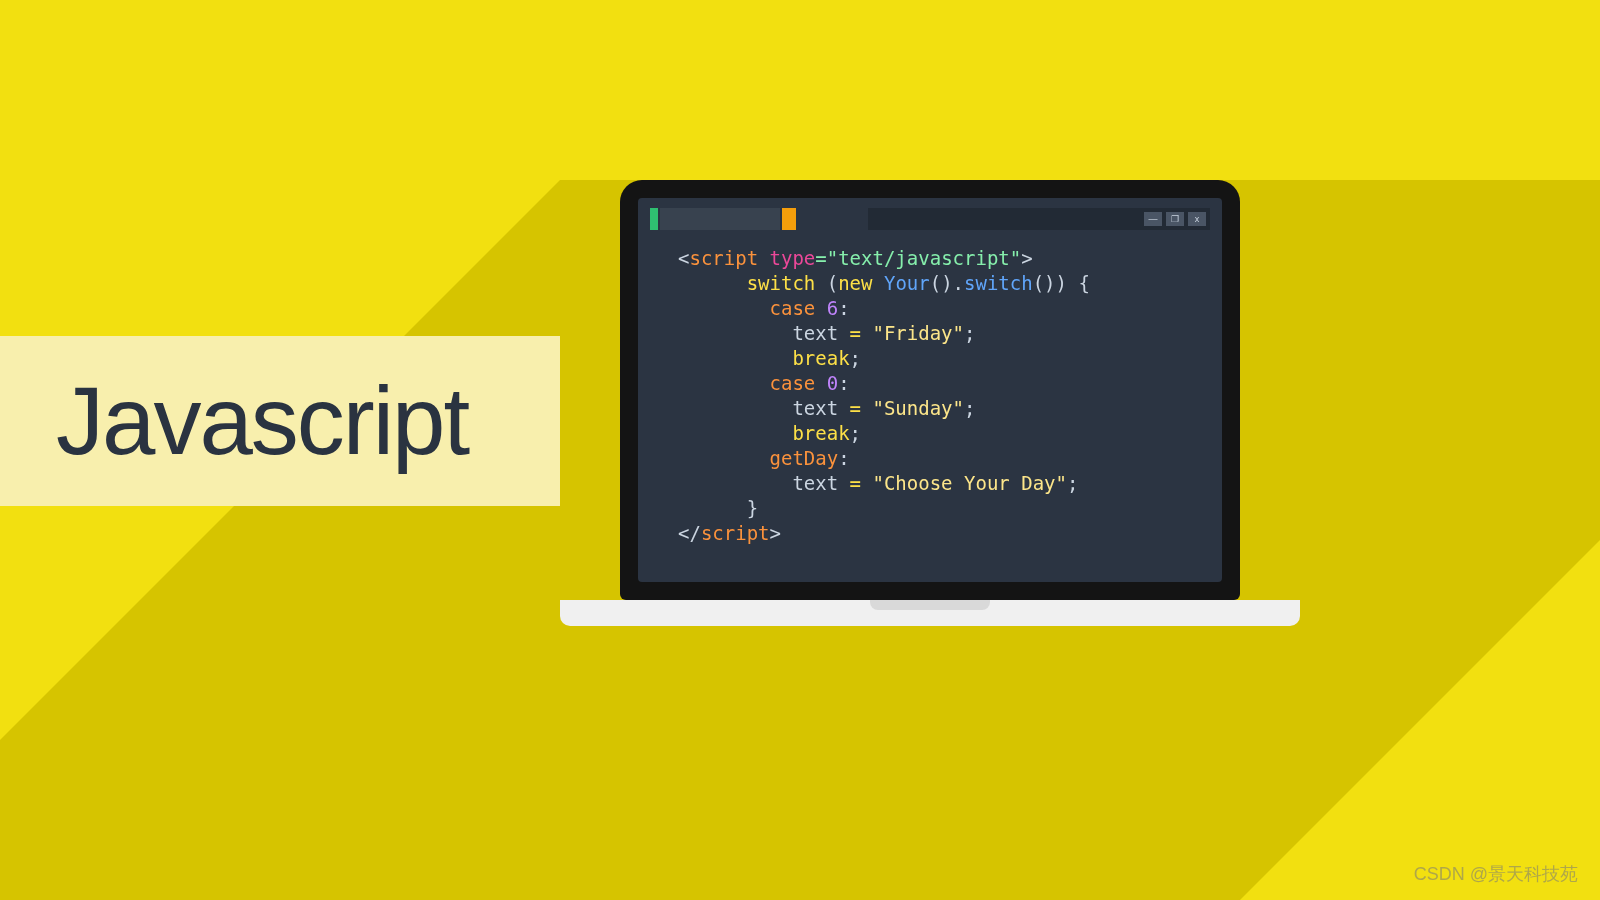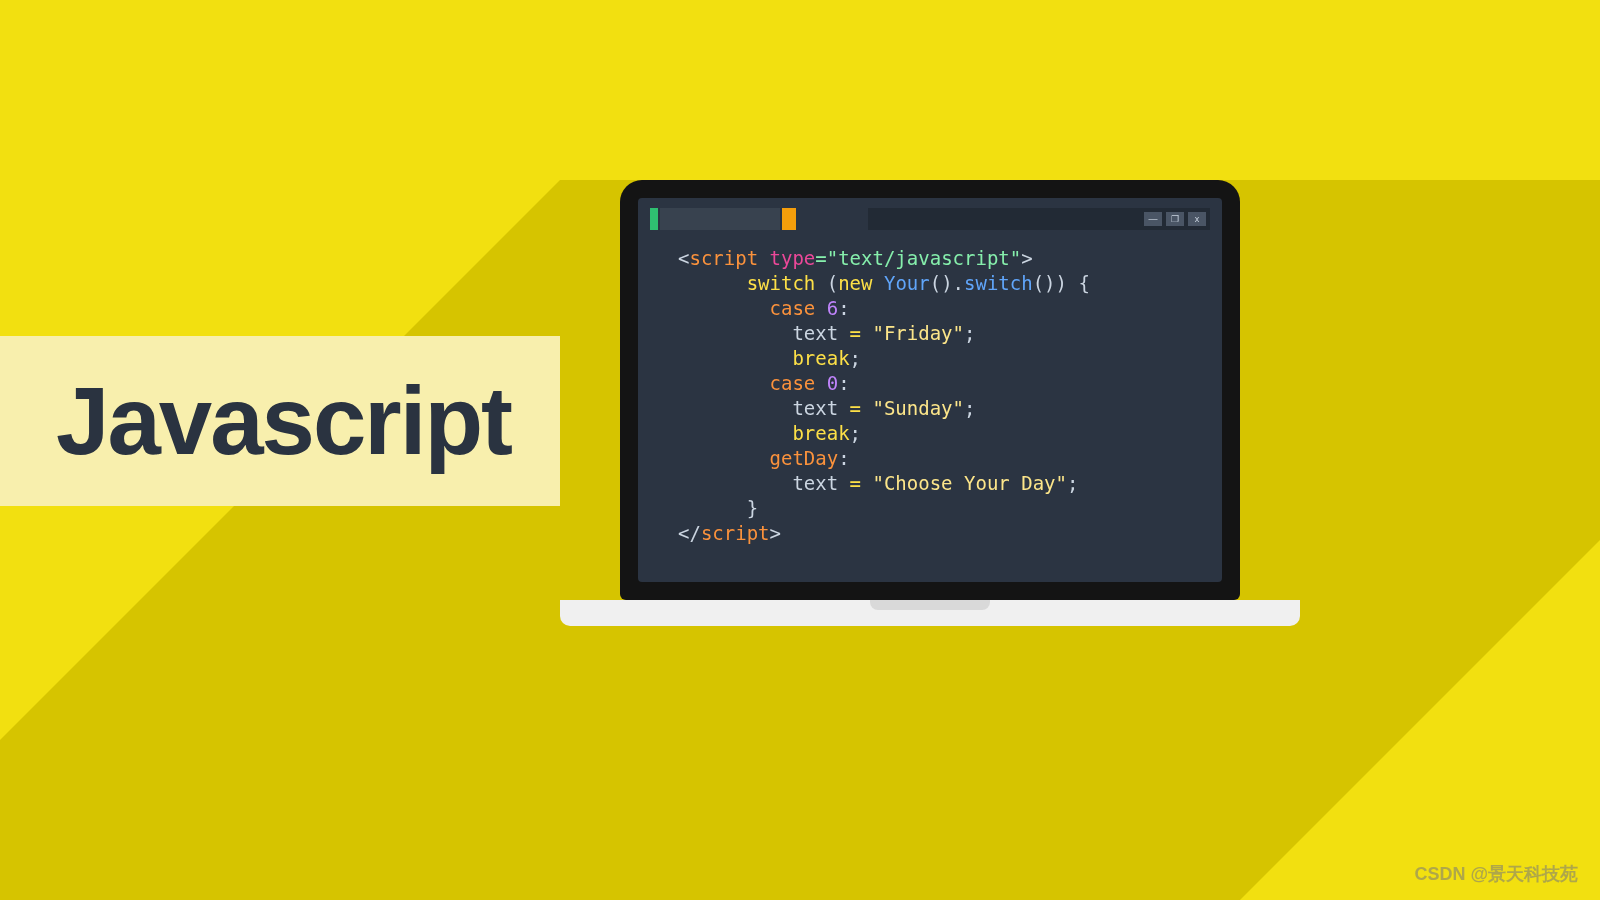--- a/index.html
+++ b/index.html
@@ -17,21 +17,21 @@
     top: 336px;
     width: 560px;
     height: 170px;
     background: #f8efad;
     display: flex;
     align-items: center;
     padding-left: 56px;
   }
   .banner h1 {
     font-size: 96px;
-    font-weight: 700;
+    font-weight: 400;
     color: #2a3340;
     letter-spacing: -2px;
     text-align: right;
   }
 
   
   .stripes-left {
     position: absolute;
     left: 558px;
     top: 322px;
@@ -168,21 +168,20 @@
   }
 
   .watermark {
     position: absolute;
     right: 22px;
     bottom: 14px;
     font-size: 18px;
     color: rgba(120,120,120,.55);
     font-family: Arial, sans-serif;
     z-index: 5;
-    font-weight: bold;
   }
 </style>
 </head>
 <body>
 
 <div class="stripes-left">
   <div></div>
     <div></div>
     <div></div>
 </div>

